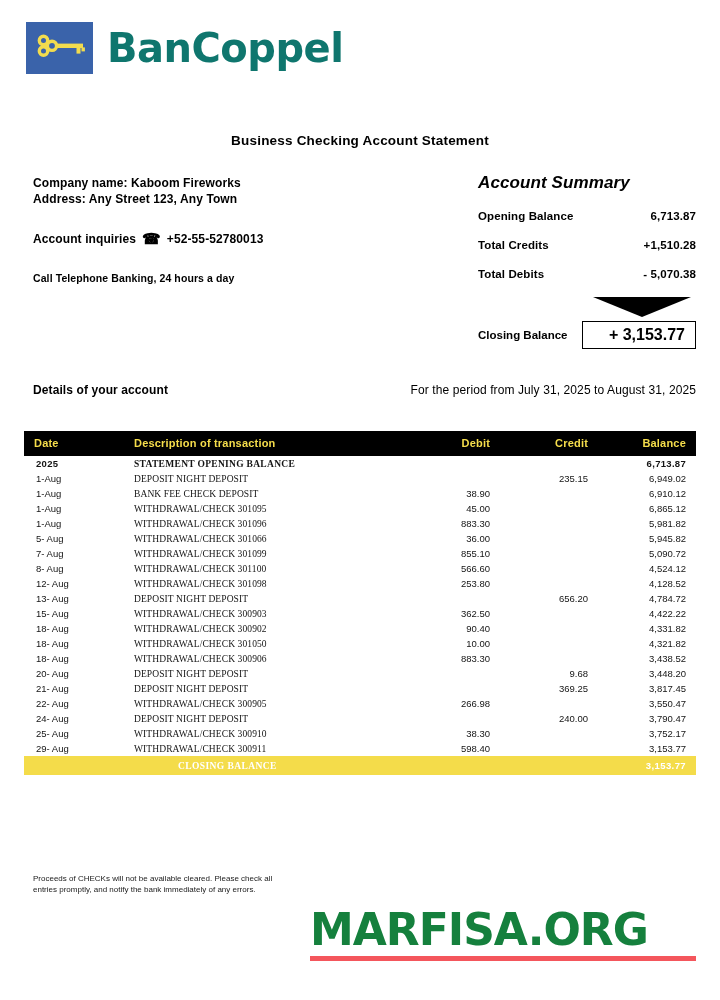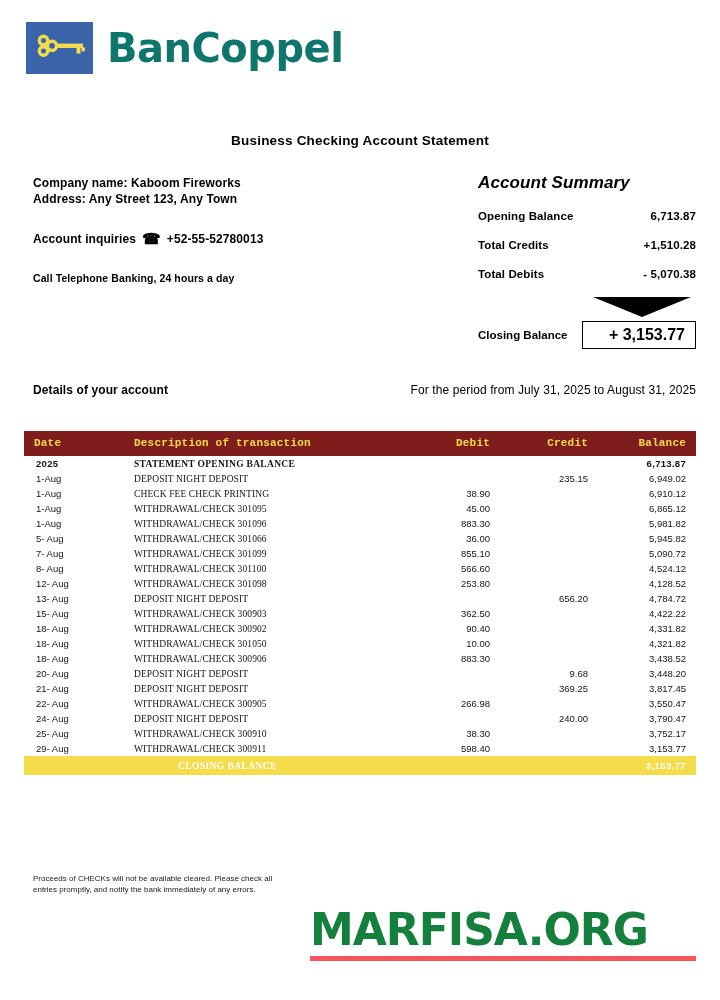--- a/index.html
+++ b/index.html
@@ -167,27 +167,26 @@
   #txn-table {
     position: absolute;
     left: 24px;
     top: 431px;
     width: 672px;
     border-collapse: collapse;
     table-layout: fixed;
     font-size: 9.5px;
   }
   #txn-table thead th {
-    background: #7f1d1d;
+    background: #000000;
     color: #f5dd4b;
     font-size: 11px;
     font-weight: bold;
     padding: 6px 0 7px 0;
     letter-spacing: 0.2px;
-    font-family: Liberation Mono, monospace;
   }
   #txn-table th.c-date   { text-align: left;  padding-left: 10px; }
   #txn-table th.c-desc   { text-align: left;  padding-left: 12px; }
   #txn-table th.c-debit,
   #txn-table th.c-credit { text-align: right; padding-right: 22px; }
   #txn-table th.c-balance{ text-align: right; padding-right: 10px; }
 
   #txn-table tbody td {
     padding: 2px 0 2px 0;
     font-size: 9.5px;
@@ -344,21 +343,21 @@
       </tr>
       <tr>
         <td class="c-date">1-Aug</td>
         <td class="c-desc">DEPOSIT NIGHT DEPOSIT</td>
         <td class="c-debit"></td>
         <td class="c-credit">235.15</td>
         <td class="c-balance">6,949.02</td>
       </tr>
       <tr>
         <td class="c-date">1-Aug</td>
-        <td class="c-desc">CHECK FEE CHECK PRINTING</td>
+        <td class="c-desc">BANK FEE CHECK DEPOSIT</td>
         <td class="c-debit">38.90</td>
         <td class="c-credit"></td>
         <td class="c-balance">6,910.12</td>
       </tr>
       <tr>
         <td class="c-date">1-Aug</td>
         <td class="c-desc">WITHDRAWAL/CHECK 301095</td>
         <td class="c-debit">45.00</td>
         <td class="c-credit"></td>
         <td class="c-balance">6,865.12</td>

